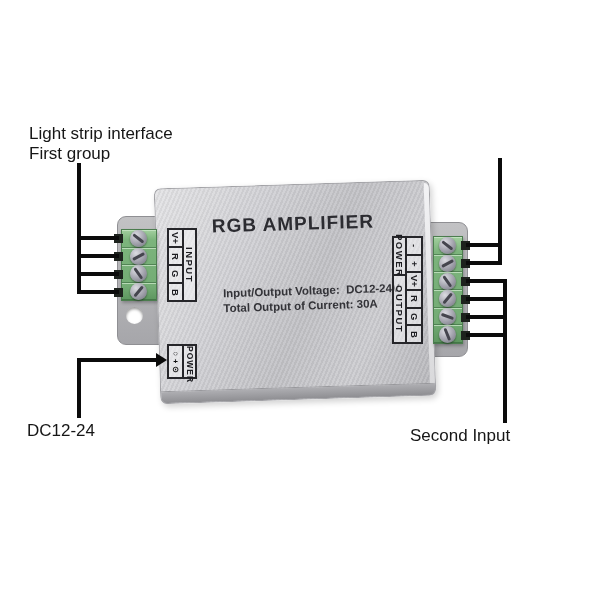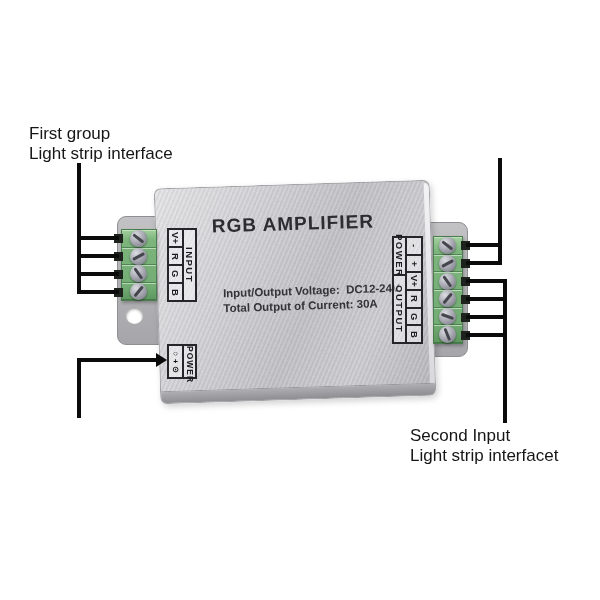--- a/index.html
+++ b/index.html
@@ -218,23 +218,23 @@
   <div class="wire" style="left:466px;top:243px;width:36px;height:4px;"></div>
   <div class="wire" style="left:466px;top:261px;width:36px;height:4px;"></div>
 
   <div class="wire" style="left:466px;top:279px;width:41px;height:4px;"></div>
   <div class="wire" style="left:466px;top:297px;width:41px;height:4px;"></div>
   <div class="wire" style="left:466px;top:315px;width:41px;height:4px;"></div>
   <div class="wire" style="left:466px;top:333px;width:41px;height:4px;"></div>
   <div class="wire" style="left:503px;top:279px;width:4px;height:144px;"></div>
 
   <div class="note" style="left:29px;top:124px;">
+    <div>Light strip interface</div>
     <div>First group</div>
-    <div>Light strip interface</div>
   </div>
   <div class="note" style="left:27px;top:421px;">
+    <div>DC12-24</div>
   </div>
   <div class="note" style="left:410px;top:426px;">
     <div>Second Input</div>
-    <div>Light strip interfacet</div>
   </div>
 
 </div>
 
 </body></html>

